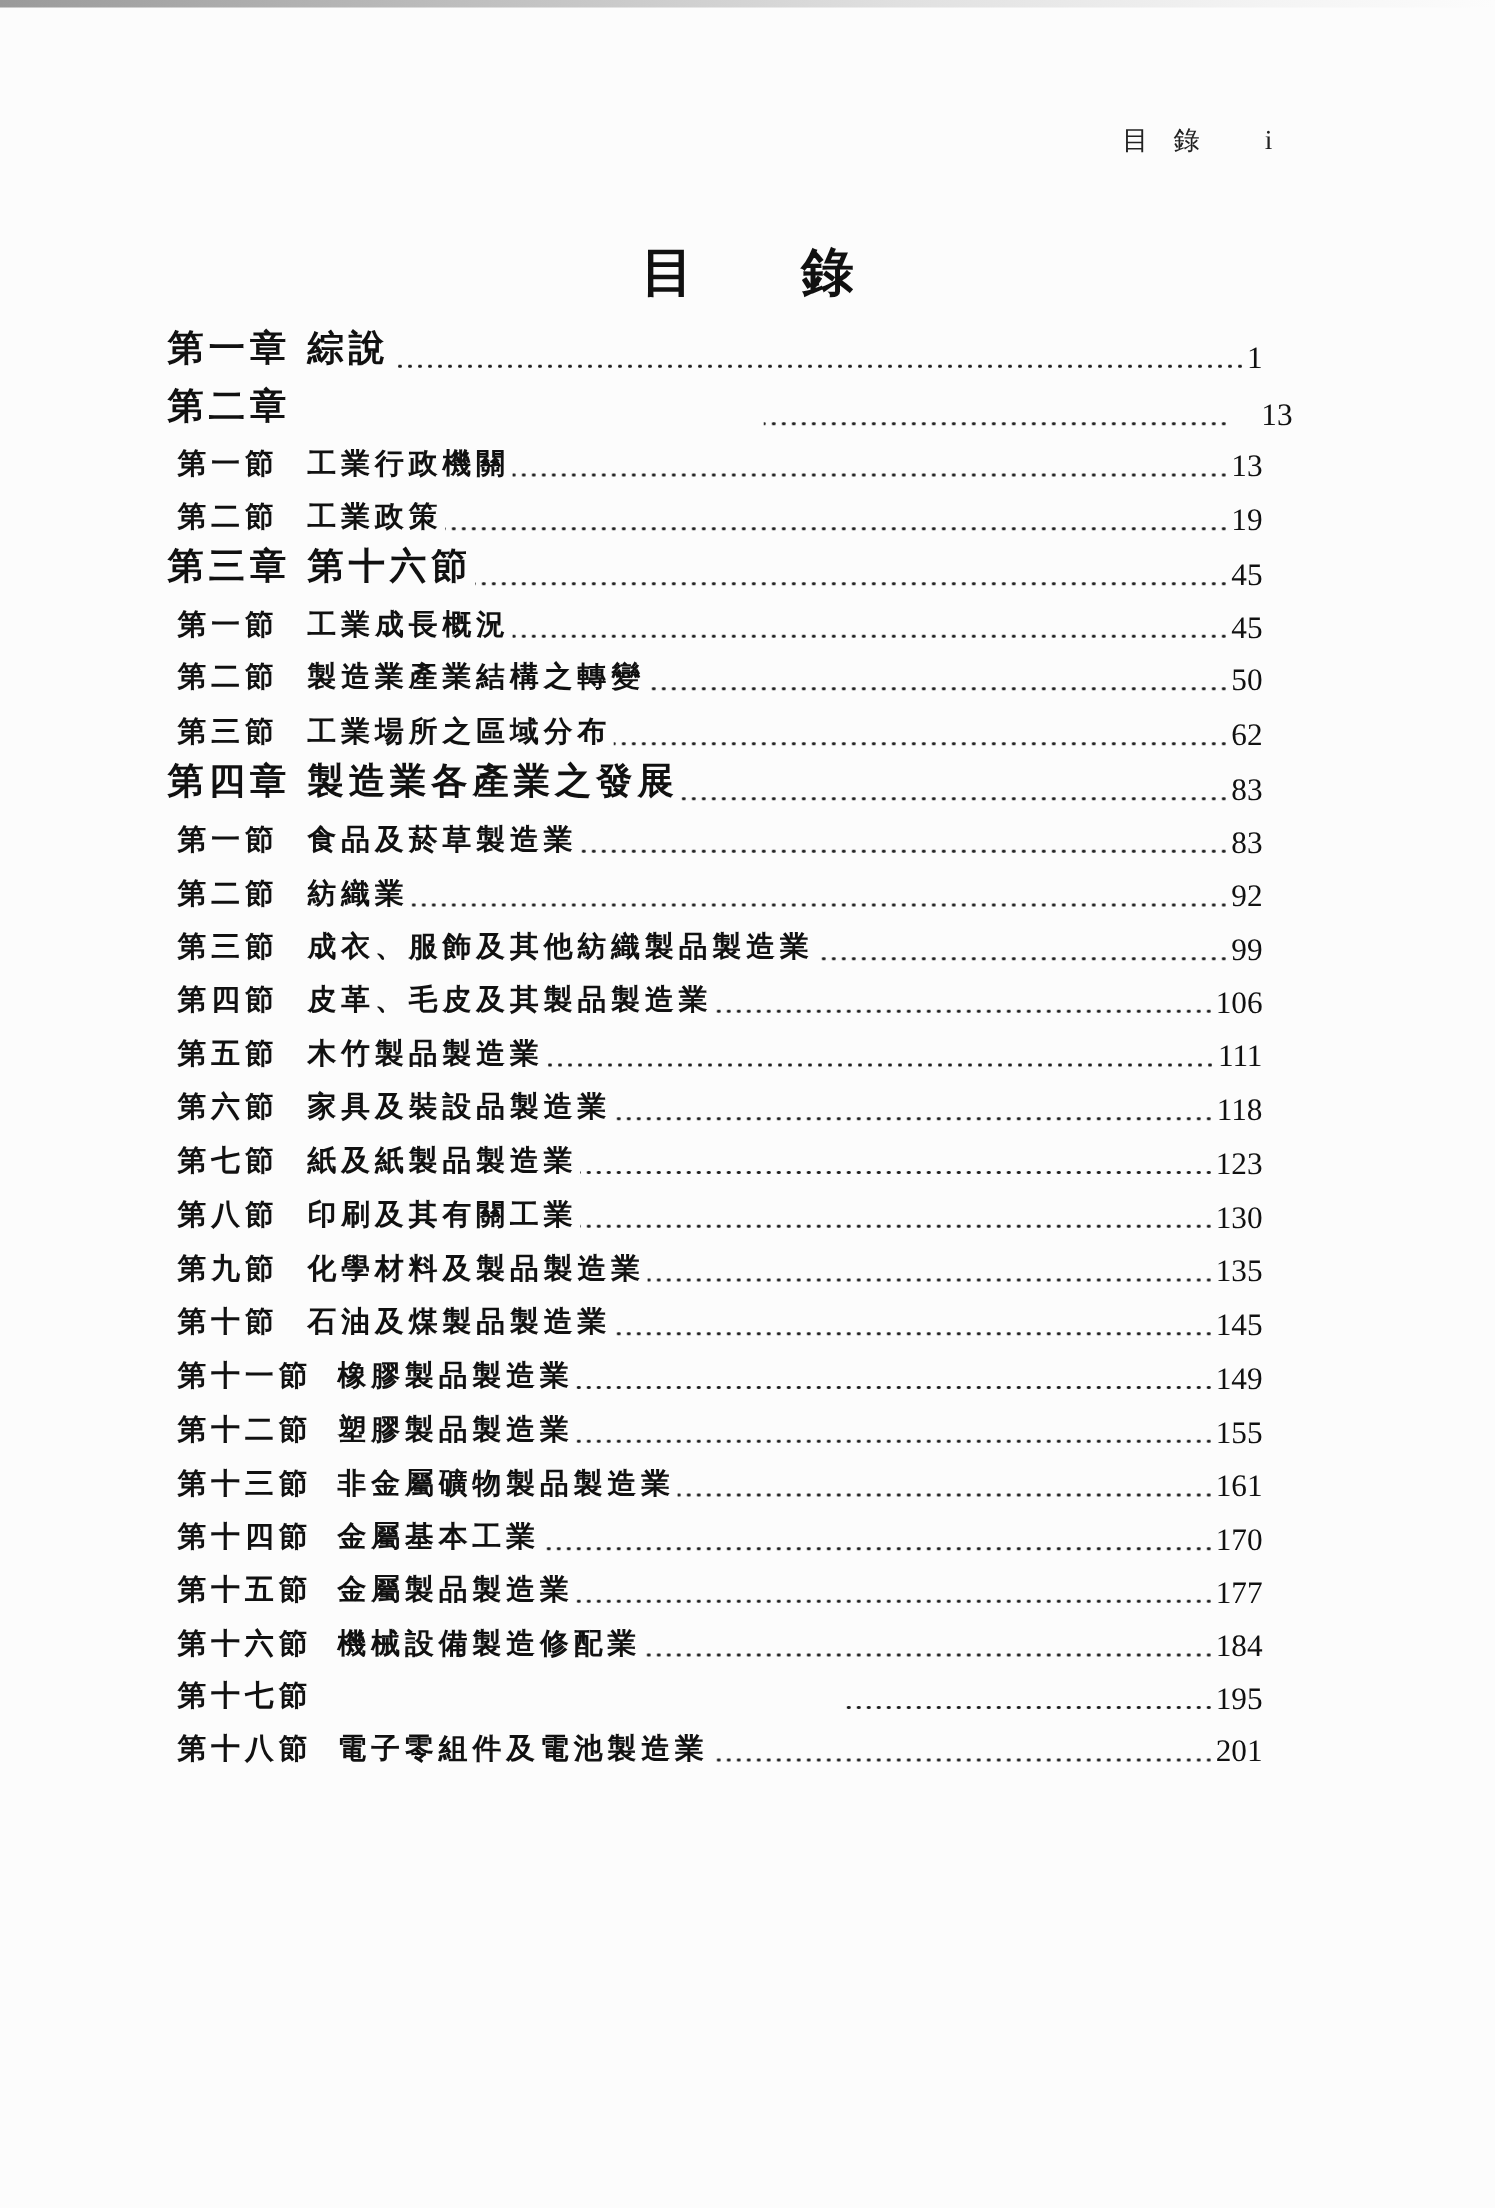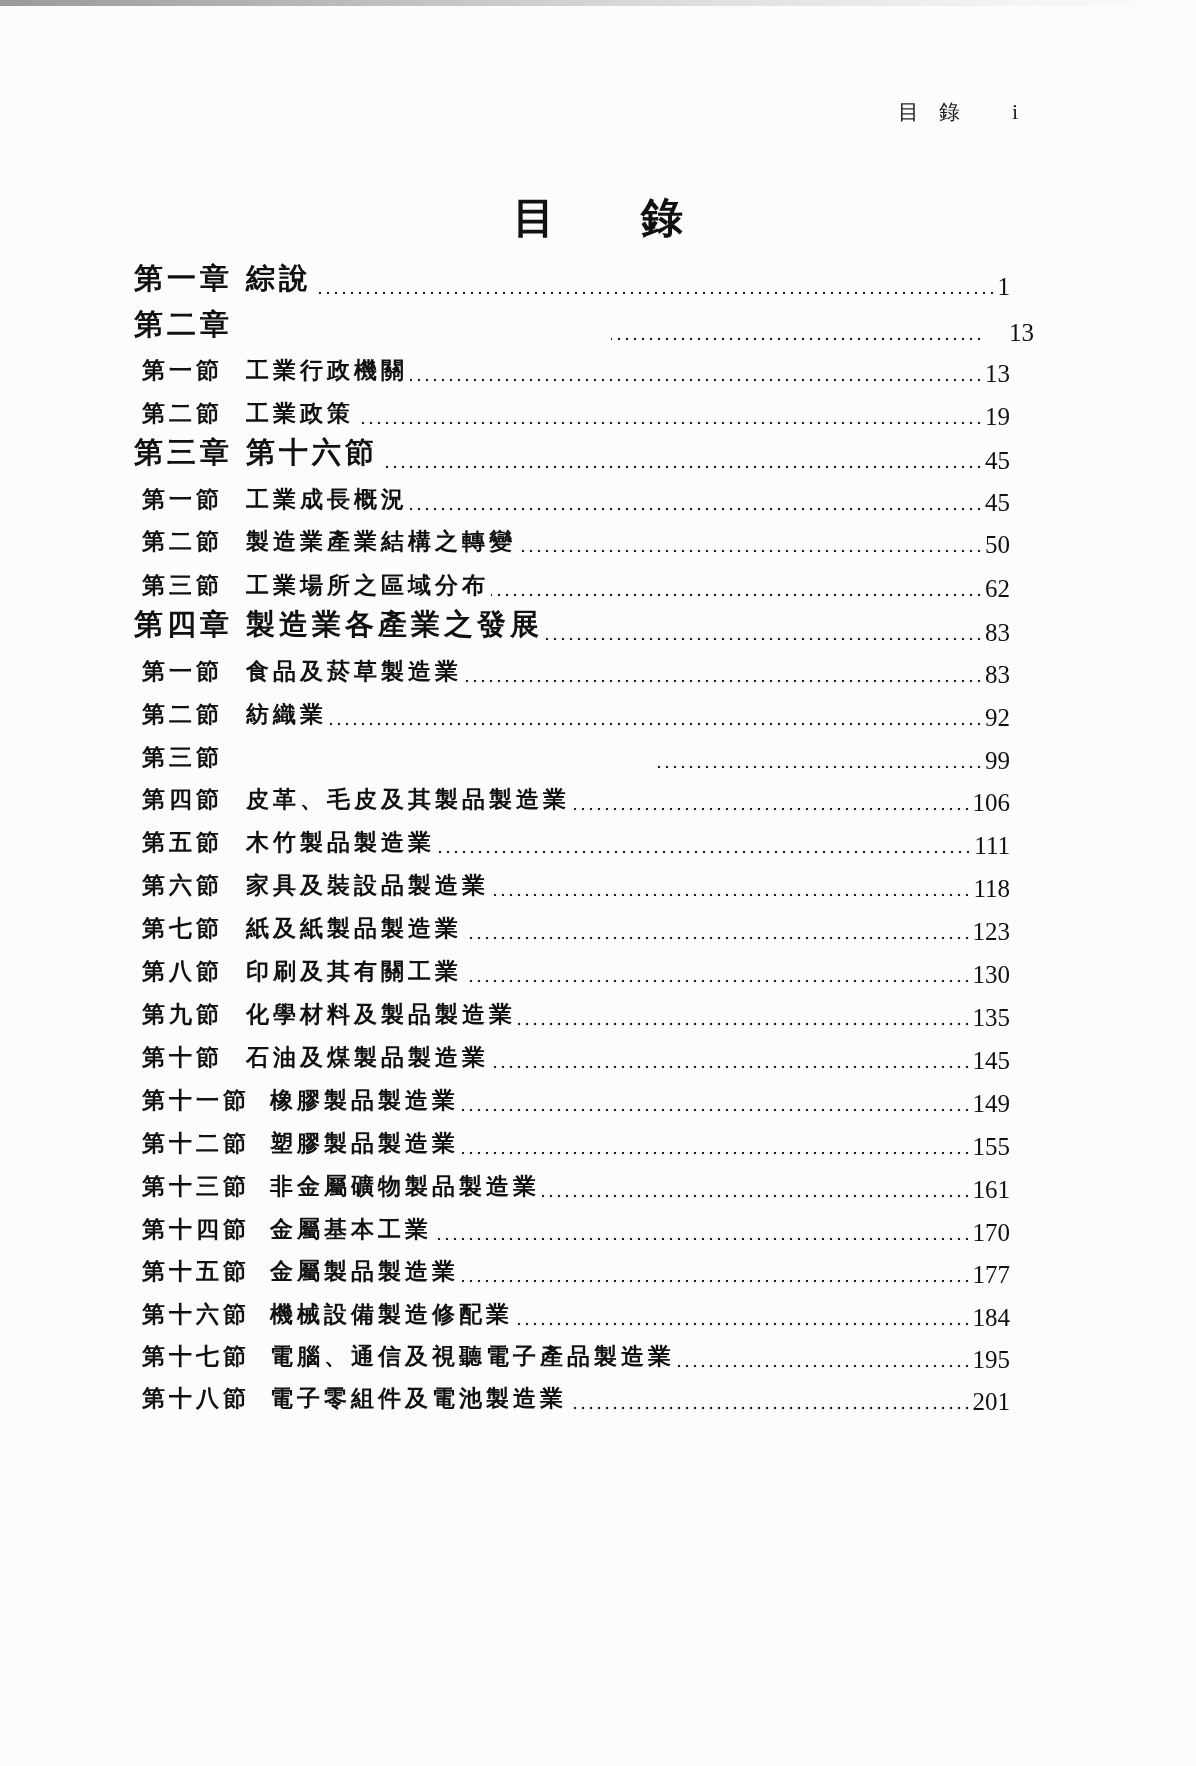--- a/index.html
+++ b/index.html
@@ -169,20 +169,21 @@
       <span class="pg" style="bottom: 0px;">83</span>
     </div>
     <div class="toc-row section" style="top: 407px;">
       <span class="label" style="left: 138px; bottom: 2px;">第二節</span>
       <span class="title" style="left: 242px; bottom: 2px;">紡織業</span>
       <span class="leader" style="bottom: 6px; left: 325px; width: 654px;"></span>
       <span class="pg" style="bottom: 0px;">92</span>
     </div>
     <div class="toc-row section" style="top: 450px;">
       <span class="label" style="left: 138px; bottom: 2px;">第三節</span>
+      <span class="title" style="left: 242px; bottom: 2px;">成衣、服飾及其他紡織製品製造業</span>
       <span class="leader" style="bottom: 6px; left: 649px; width: 330px;"></span>
       <span class="pg" style="bottom: 0px;">99</span>
     </div>
     <div class="toc-row section" style="top: 492px;">
       <span class="label" style="left: 138px; bottom: 2px;">第四節</span>
       <span class="title" style="left: 242px; bottom: 2px;">皮革、毛皮及其製品製造業</span>
       <span class="leader" style="bottom: 6px; left: 568px; width: 399px;"></span>
       <span class="pg" style="bottom: 0px;">106</span>
     </div>
     <div class="toc-row section" style="top: 535px;">
@@ -252,21 +253,20 @@
       <span class="pg" style="bottom: 0px;">177</span>
     </div>
     <div class="toc-row section" style="top: 1007px;">
       <span class="label" style="left: 138px; bottom: 2px;">第十六節</span>
       <span class="title" style="left: 266px; bottom: 2px;">機械設備製造修配業</span>
       <span class="leader" style="bottom: 6px; left: 511px; width: 456px;"></span>
       <span class="pg" style="bottom: 0px;">184</span>
     </div>
     <div class="toc-row section" style="top: 1049px;">
       <span class="label" style="left: 138px; bottom: 2px;">第十七節</span>
-      <span class="title" style="left: 266px; bottom: 2px;">電腦、通信及視聽電子產品製造業</span>
       <span class="leader" style="bottom: 6px; left: 673px; width: 294px;"></span>
       <span class="pg" style="bottom: 0px; margin-left: 15px;">195</span>
     </div>
     <div class="toc-row section" style="top: 1091px;">
       <span class="label" style="left: 138px; bottom: 2px;">第十八節</span>
       <span class="title" style="left: 266px; bottom: 2px;">電子零組件及電池製造業</span>
       <span class="leader" style="bottom: 6px; left: 565px; width: 402px;"></span>
       <span class="pg" style="bottom: 0px;">201</span>
     </div>
   </div>

